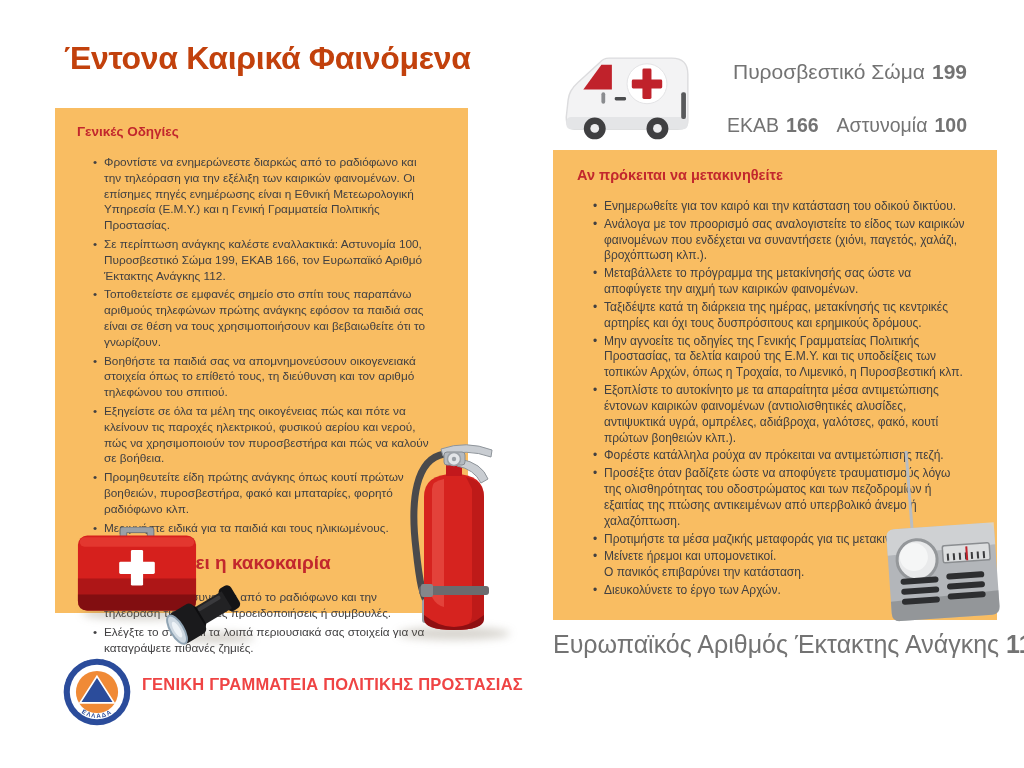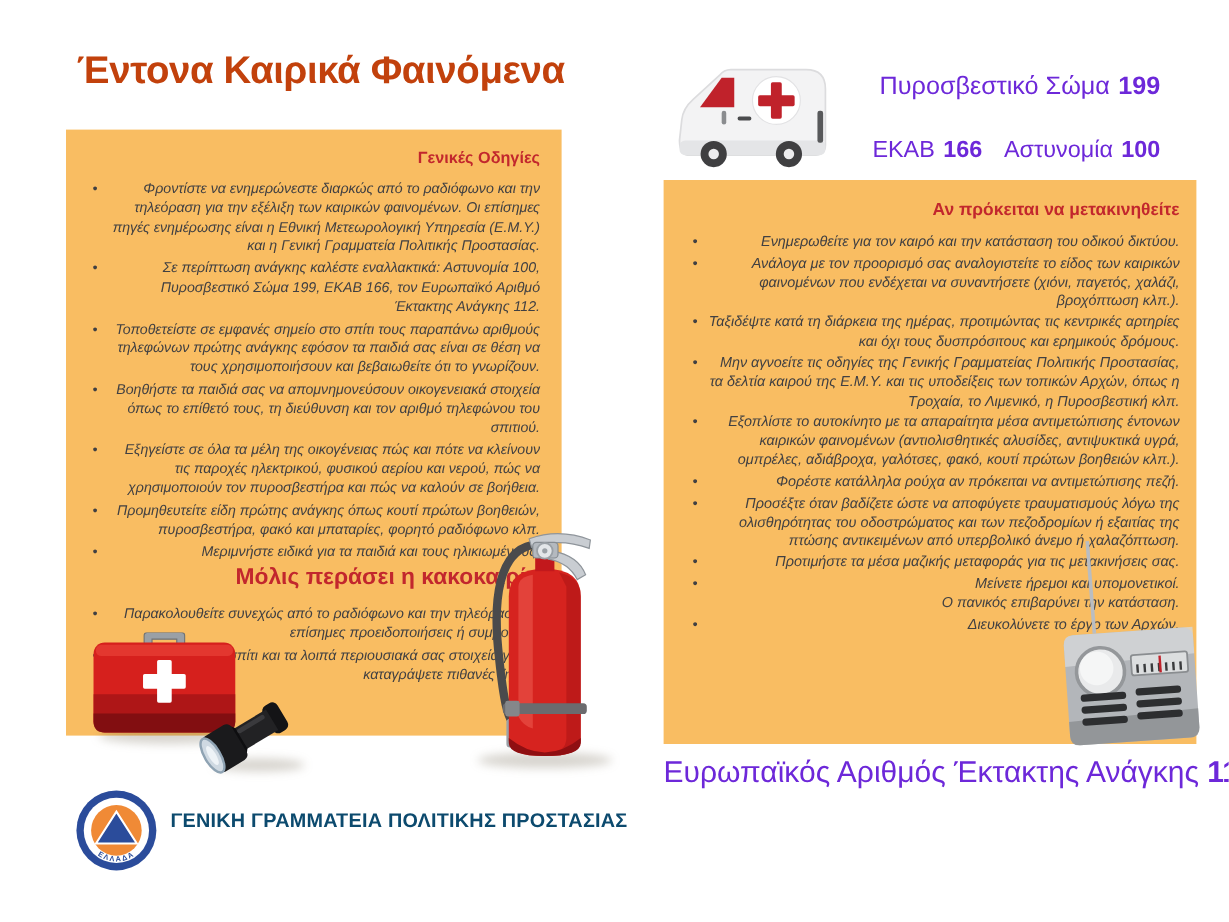--- a/index.html
+++ b/index.html
@@ -6,44 +6,44 @@
   .page {
     position:relative; width:1024px; height:768px; background:#ffffff;
     font-family:"Liberation Sans","DejaVu Sans",sans-serif; overflow:hidden;
     color:#414042;
   }
   .page-title {
     position:absolute; left:64px; top:40px; margin:0;
     font-size:32px; font-weight:600; letter-spacing:-0.3px; color:#c2410c;
   }
   .panel {
-    position:absolute; background:#f9bd62; box-sizing:border-box;text-align:right;
+    position:absolute; background:#f9bd62; box-sizing:border-box;
   }
   .panel-left  { left:55px;  top:108px; width:413px; height:505px; padding:16px 18px 0 22px; }
   .panel-right { left:553px; top:150px; width:444px; height:470px; padding:17px 14px 0 24px; }
   .section-heading {
     margin:0 0 11px 0; color:#c2272d; font-weight:bold;
   }
   .h-small { font-size:13.5px; }
   .h-mid   { font-size:19px; }
   .h-right { font-size:14.5px; }
-  ul.bullets { list-style:none; margin:0; padding:0;font-style:italic; }
+  ul.bullets { list-style:none; margin:16px; padding:0; }
   .panel-left  ul.bullets { font-size:11.8px; line-height:1.34; }
   .panel-right ul.bullets { font-size:12px; line-height:1.32; }
   ul.bullets li { position:relative; padding-left:11px; margin-bottom:3px; }
   .panel-right ul.bullets li { margin-bottom:2px; }
   ul.bullets li::before { content:"•"; position:absolute; left:0; top:0; color:#414042; }
   .bt { white-space:pre-line; }
-  .num { color:#6d28d9; white-space:nowrap; }
+  .num { color:#737373; white-space:nowrap; }
   .num b { margin-left:7px; font-weight:bold; }
   .num-fire { position:absolute; top:60px; right:57px; font-size:21px; }
   .num-ekav { position:absolute; top:114px; left:727px; font-size:19.5px; }
   .num-police { position:absolute; top:114px; right:57px; font-size:19.5px; }
   .num-euro { position:absolute; top:630px; left:553px; width:444px; text-align:right; font-size:25px; }
-  .footer-text { position:absolute; left:142px; top:675px; color:#0c4a6e; font-weight:bold; }
+  .footer-text { position:absolute; left:142px; top:675px; color:#ef4444; font-weight:bold; }
   .footer-org { font-size:16.5px; letter-spacing:0.2px; }
   .footer-url { font-size:15.5px; margin-top:3px; }
   .art { position:absolute; }
   .shadow { position:absolute; background:rgba(110,100,80,0.28); border-radius:50%; filter:blur(4px); }
 </style>
 </head>
 <body>
 
 <div class="page">
 
@@ -77,22 +77,23 @@
   </div>
 
   <div class="panel panel-right">
     <h2 class="section-heading h-right">Αν πρόκειται να μετακινηθείτε</h2>
     <ul class="bullets">
 
         <li><span class="bt">Ενημερωθείτε για τον καιρό και την κατάσταση του οδικού δικτύου.</span></li>
 
         <li><span class="bt">Ανάλογα με τον προορισμό σας αναλογιστείτε το είδος των καιρικών φαινομένων που ενδέχεται να συναντήσετε (χιόνι, παγετός, χαλάζι, βροχόπτωση κλπ.).</span></li>
 
-
-        <li><span class="bt">Ταξιδέψτε κατά τη διάρκεια της ημέρας, προτιμώντας τις κεντρικές αρτηρίες και όχι τους δυσπρόσιτους και ερημικούς δρόμους.</span></li>
+        <li><span class="bt">Μεταβάλλετε το πρόγραμμα της μετακίνησής σας ώστε να αποφύγετε την αιχμή των καιρικών φαινομένων.</span></li>
+
+        <li><span class="bt">Ταξιδέψτε κατά τη διάρκεια της ημέρας, μετακίνησής τις κεντρικές αρτηρίες και όχι τους δυσπρόσιτους και ερημικούς δρόμους.</span></li>
 
 
         <li><span class="bt">Μην αγνοείτε τις οδηγίες της Γενικής Γραμματείας Πολιτικής Προστασίας, τα δελτία καιρού της Ε.Μ.Υ. και τις υποδείξεις των τοπικών Αρχών, όπως η Τροχαία, το Λιμενικό, η Πυροσβεστική κλπ.</span></li>
 
 
         <li><span class="bt">Εξοπλίστε το αυτοκίνητο με τα απαραίτητα μέσα αντιμετώπισης έντονων καιρικών φαινομένων (αντιολισθητικές αλυσίδες, αντιψυκτικά υγρά, ομπρέλες, αδιάβροχα, γαλότσες, φακό, κουτί πρώτων βοηθειών κλπ.).</span></li>
 
         <li><span class="bt">Φορέστε κατάλληλα ρούχα αν πρόκειται να αντιμετώπισης πεζή.</span></li>
 
         <li><span class="bt">Προσέξτε όταν βαδίζετε ώστε να αποφύγετε τραυματισμούς λόγω της ολισθηρότητας του οδοστρώματος και των πεζοδρομίων ή εξαιτίας της πτώσης αντικειμένων από υπερβολικό άνεμο ή χαλαζόπτωση.</span></li>

